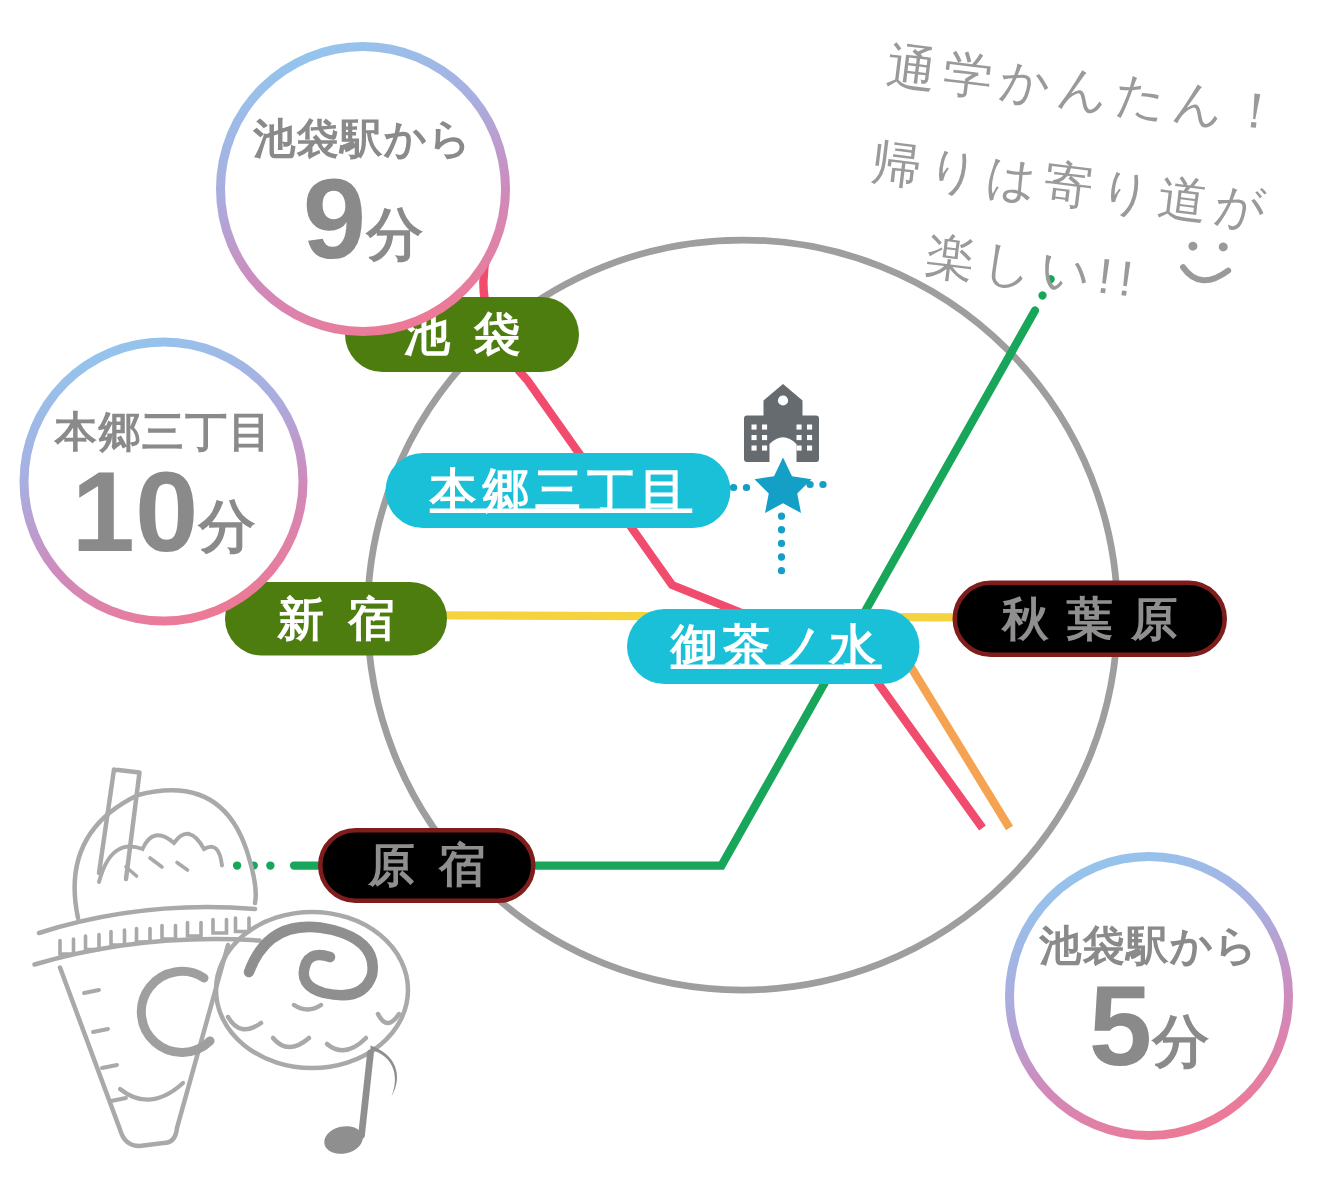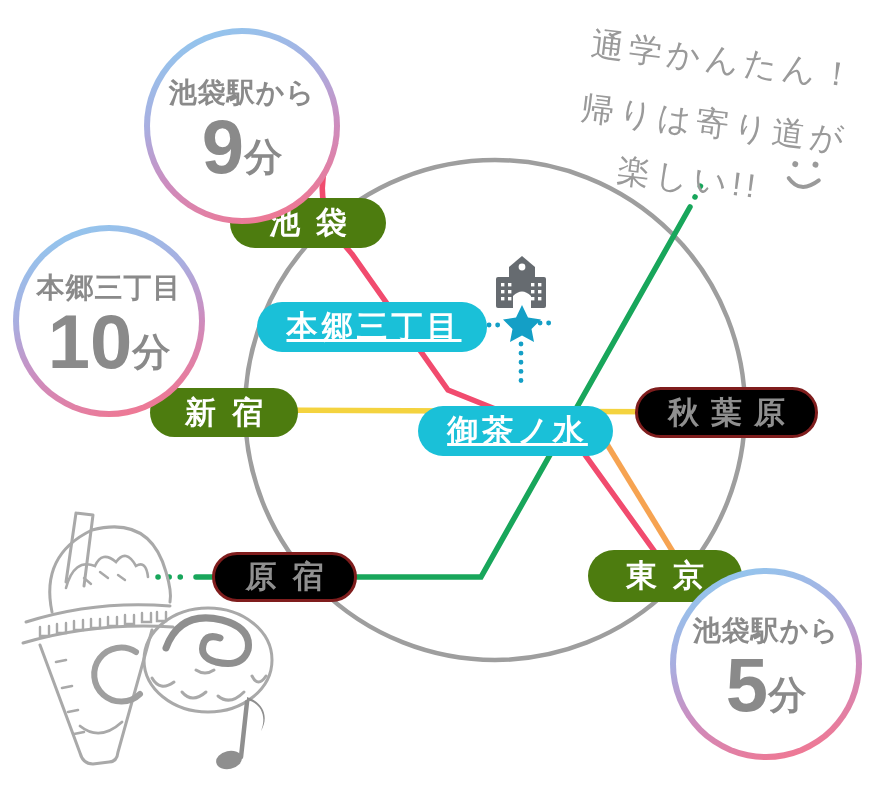--- a/index.html
+++ b/index.html
@@ -137,21 +137,20 @@
     <g>
       <ellipse cx="229" cy="760" rx="13" ry="9" fill="#8f8f8f" transform="rotate(-12 229 760)"></ellipse>
       <path d="M241,757 L247,702" stroke="#8f8f8f" stroke-width="4.5" fill="none" stroke-linecap="round"></path>
       <path d="M247,700 C261,703 267,716 261,731 C269,717 264,703 247,697 Z" fill="#8f8f8f"></path>
     </g>
   </svg>
 
   <div class="pill major ls2" style="left:230px;top:198px;width:156px;height:50px;">池袋</div>
   <div class="pill major ls2" style="left:150px;top:388px;width:148px;height:49px;">新宿</div>
   <div class="pill plain ls2" style="left:212px;top:552px;width:145px;height:50px;">原宿</div>
-  <div class="pill major ls2" style="left:588px;top:550px;width:154px;height:52px;">東京</div>
   <div class="pill plain ls3" style="left:635px;top:387px;width:183px;height:51px;">秋葉原</div>
   <div class="pill near ls4" style="left:257px;top:302px;width:230px;height:50px;">本郷三丁目</div>
   <div class="pill near ls4" style="left:418px;top:406px;width:195px;height:50px;">御茶ノ水</div>
 
   <div class="badge" style="left:144px;top:28px;width:196px;height:196px;">
     <div class="badge-inner">
       <div class="badge-from">池袋駅から</div>
       <div class="badge-time">
         <span class="badge-min">9</span>
         <span class="badge-unit">分</span>

